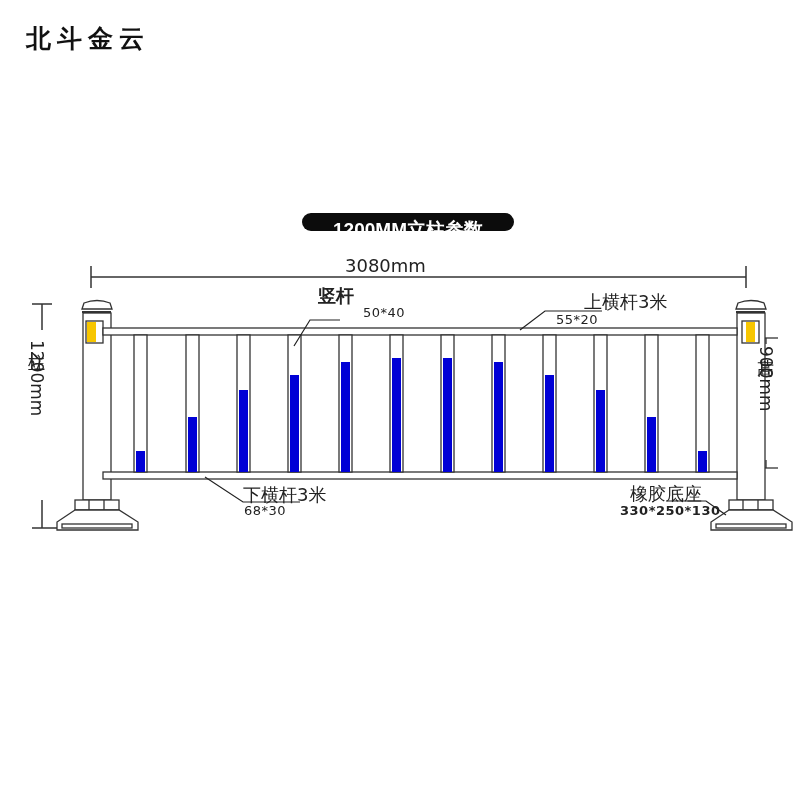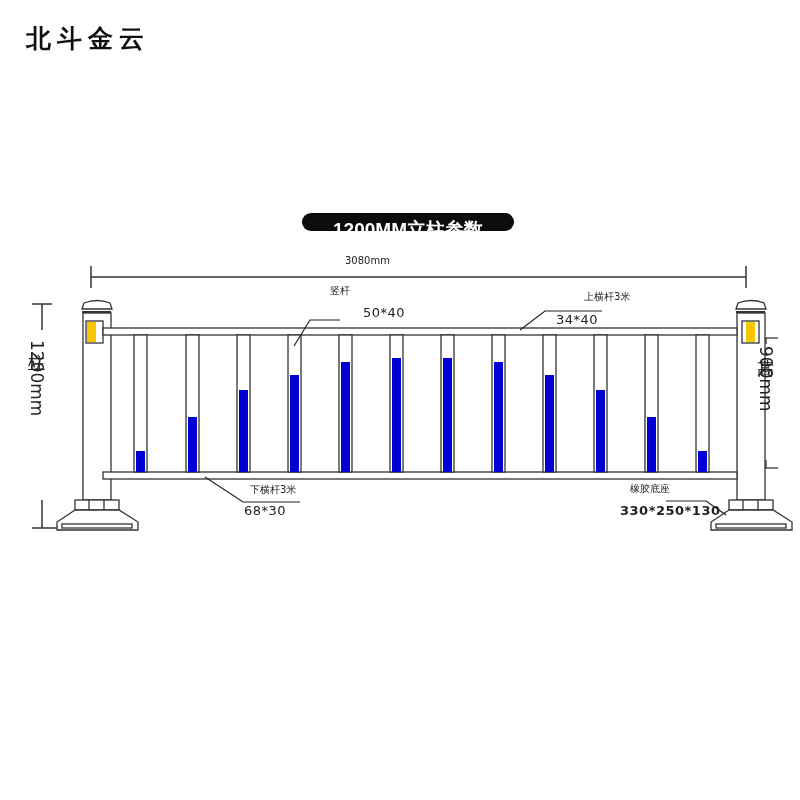--- a/index.html
+++ b/index.html
@@ -4,21 +4,21 @@
 <style>
   html, body { margin: 0; padding: 0; background: #ffffff; }
   body { width: 800px; height: 800px; position: relative; overflow: hidden;
          font-family: "DejaVu Sans", "Liberation Sans", sans-serif; color: #222; }
   .brand { position: absolute; left: 26px; top: 22px; font-family: "DejaVu Serif", serif;
            font-weight: bold; font-size: 25px; letter-spacing: 6px; color: #111; text-align: center; }
   .title-pill { position: absolute; left: 302px; top: 213px; width: 212px; height: 18px;
                 background: #0c0c0c; border-radius: 17px; color: #fff; font-weight: bold;
                 font-size: 19px; line-height: 34px; text-align: center;
                 font-family: "Liberation Sans", sans-serif; }
-  .lbl { position: absolute; font-size: 10px; color: #222; white-space: nowrap;
+  .lbl { position: absolute; font-size: 18px; color: #222; white-space: nowrap;
          font-family: "DejaVu Sans", sans-serif; }
   .lbl.small { font-size: 13px; letter-spacing: 0.5px; }
   .vert { position: absolute; writing-mode: vertical-rl; font-size: 17px; color: #222;
           white-space: nowrap; font-family: "DejaVu Sans", sans-serif; }
   svg { position: absolute; left: 0; top: 0; }
 </style>
 </head>
 <body>
 
 <div class="brand">北斗金云</div>
@@ -110,23 +110,23 @@
     <polyline points="205,477 243,502 300,502"></polyline>
     <polyline points="666,501 706,501 726,515"></polyline>
   </g>
 </svg>
 
 <div class="lbl" style="left:345px;top:255px;">3080mm</div>
 
 <div class="vert" style="left:26px;top:340px;">立柱1200mm</div>
 <div class="vert" style="left:755px;top:346px;">片高900mm</div>
 
-<div class="lbl" style="left:330px;top:284px;">竖杆</div>
+<div class="lbl" style="left:318px;top:284px;font-weight:bold;">竖杆</div>
 <div class="lbl small" style="left:333px;top:305px;margin-left:30px;">50*40</div>
 
 <div class="lbl" style="left:557px;top:290px;margin-left:27px;">上横杆3米</div>
-<div class="lbl small" style="left:556px;top:312px;">34*40</div>
+<div class="lbl small" style="left:556px;top:312px;">55*20</div>
 
-<div class="lbl" style="left:250px;top:483px;">下横杆3米</div>
+<div class="lbl" style="left:243px;top:483px;">下横杆3米</div>
 <div class="lbl small" style="left:244px;top:503px;">68*30</div>
 
 <div class="lbl" style="left:630px;top:482px;">橡胶底座</div>
 <div class="lbl small" style="left:620px;top:503px;font-weight:bold;">330*250*130</div>
 
 </body></html>

